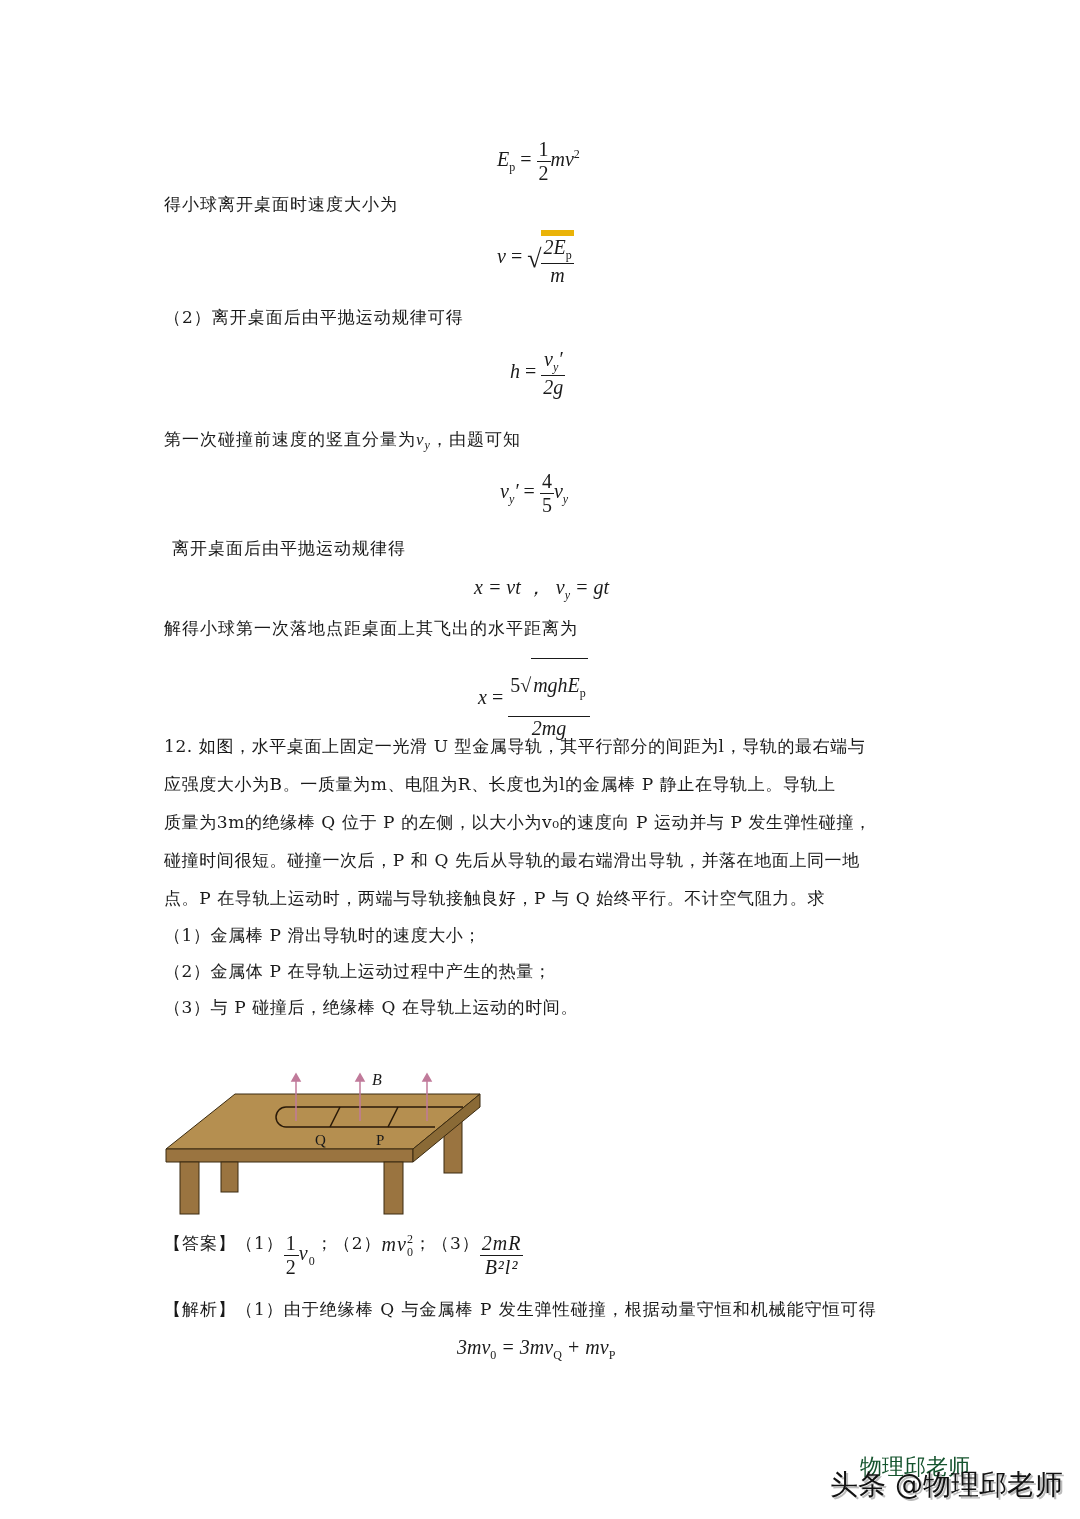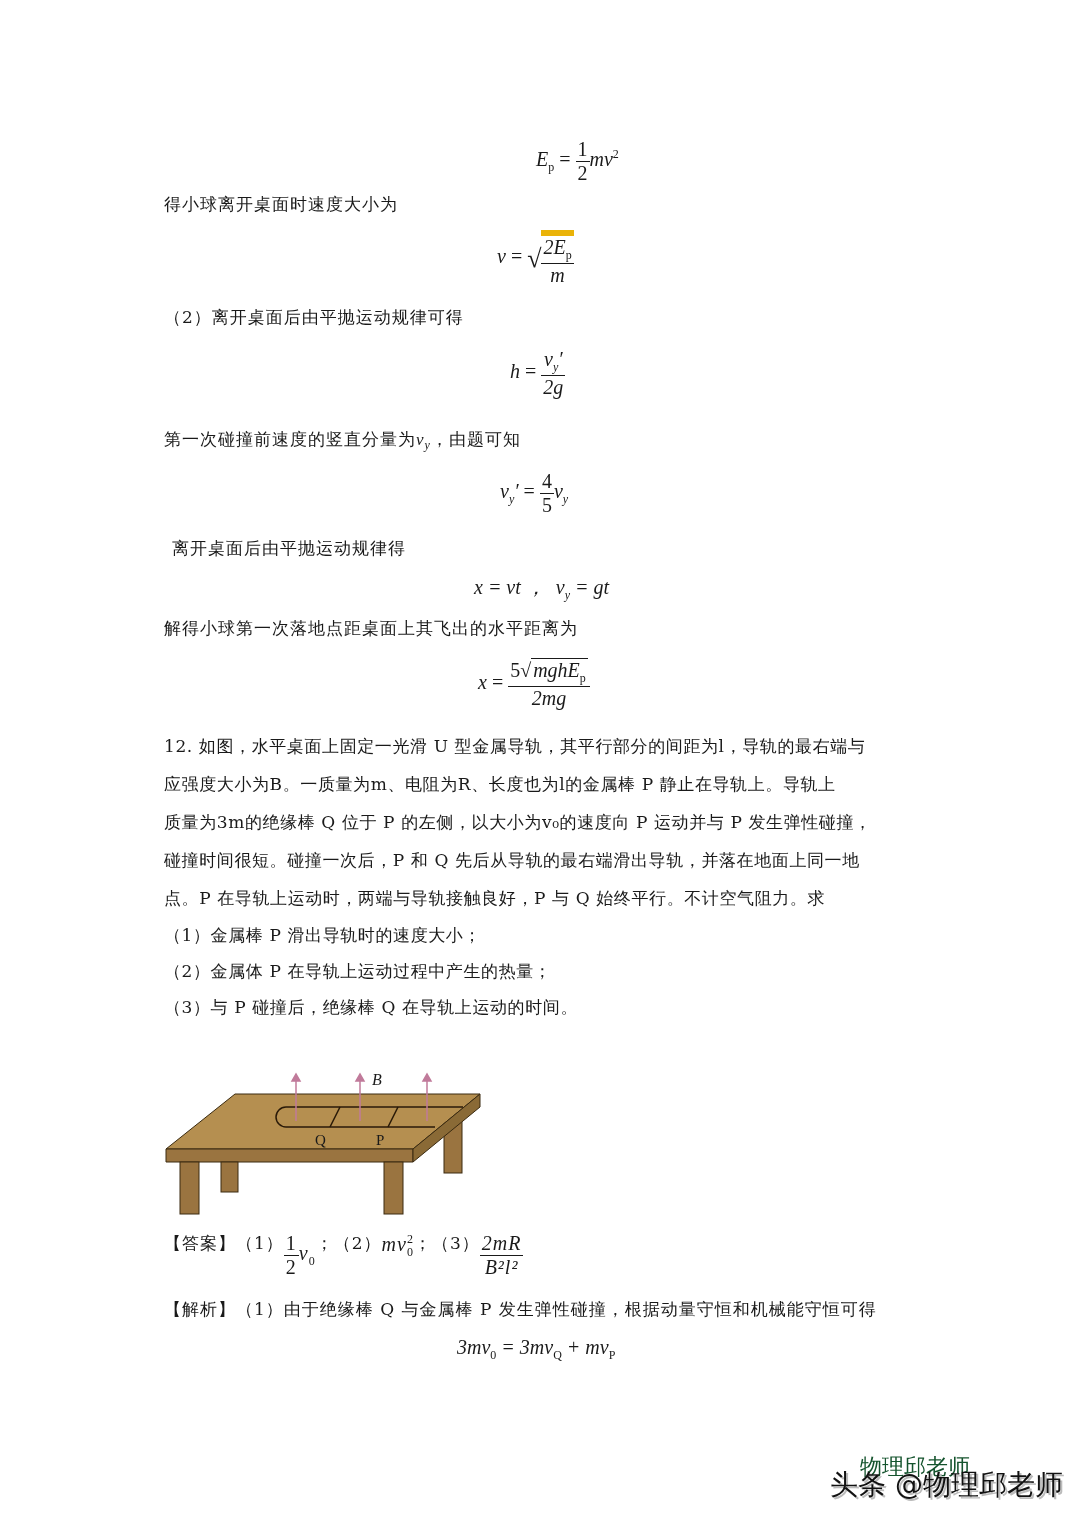--- a/index.html
+++ b/index.html
@@ -7,31 +7,31 @@
          font-family:"DejaVu Serif", "Liberation Serif", serif; color:#1a1a1a; }
   .line { position:absolute; left:164px; font-size:17px; white-space:nowrap; letter-spacing:1px; }
   .para { position:absolute; left:164px; width:760px; font-size:17px; line-height:38px; letter-spacing:0.6px; }
   .eq { position:absolute; font-family:"Liberation Serif", "DejaVu Serif", serif; font-size:20px; font-style:italic; white-space:nowrap; }
   .eq .up { font-style:normal; }
   .frac { display:inline-block; vertical-align:middle; text-align:center; }
   .frac > span { display:block; padding:0 2px; }
   .frac .num { border-bottom:1px solid #1a1a1a; }
   sub, sup { font-size:12px; }
   sub.up, sup.up { font-style:normal; }
-  .sqrt { display:inline-block; border-top:1px solid #1a1a1a; padding:0 2px; }
+  .sqrt { display:inline-block; border-top:1px solid #1a1a1a; padding:15px 2px; }
   .rad { font-style:normal; font-size:26px; vertical-align:middle; }
   .mi { font-style:italic; font-family:"Liberation Serif", serif; }
   .watermark { position:absolute; left:830px; top:1466px; font-family:"DejaVu Sans", sans-serif; font-size:28px; color:#111;
                text-shadow: 2px 2px 0 #bbb; }
   .wm-faint { position:absolute; left:860px; top:1452px; font-family:"DejaVu Sans", sans-serif; font-size:22px; color:#14532d; }
 </style>
 </head>
 <body>
 
-<div class="eq" style="left:497px; top:138px;margin-left:39px;">
+<div class="eq" style="left:497px; top:138px;">
   <span>E</span><sub class="up">p</sub>
   <span class="up"> = </span>
   <span class="frac up"><span class="num">1</span><span>2</span></span><span>mv</span><sup class="up">2</sup>
 </div>
 
 <div class="line" style="top:193px;">得小球离开桌面时速度大小为</div>
 
 <div class="eq" style="left:497px; top:230px;">
   <span>v</span><span class="up"> = </span><span class="rad">√</span><span class="frac" style="border-top:6px solid #eab308;"><span class="num"><span>2E</span><sub class="up">p</sub></span><span>m</span></span>
 </div>

